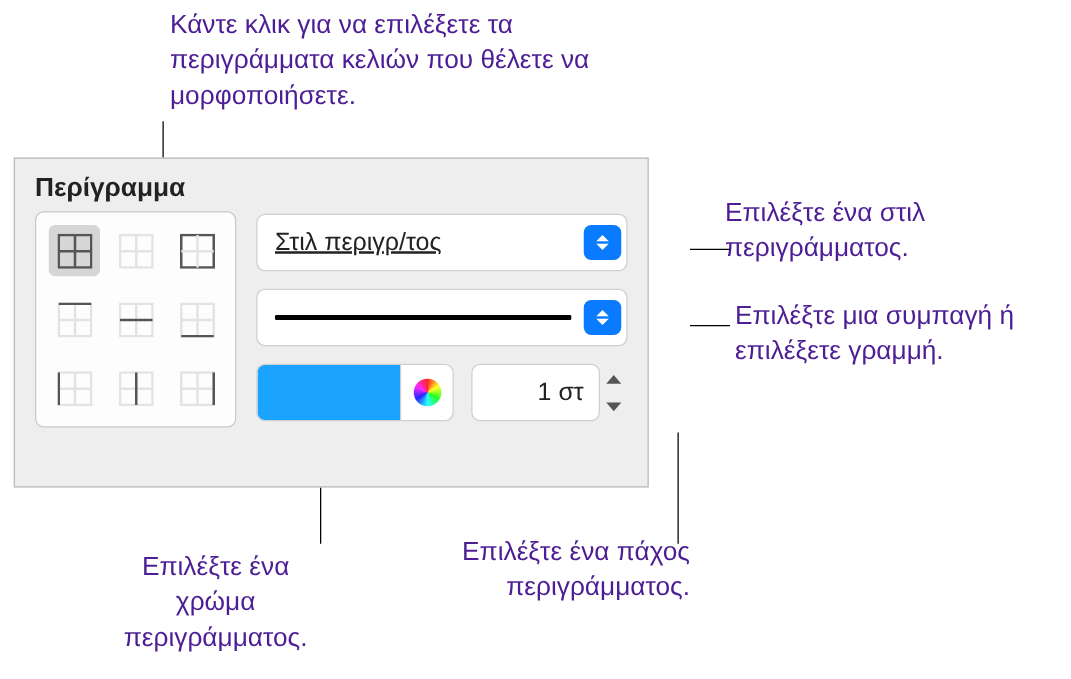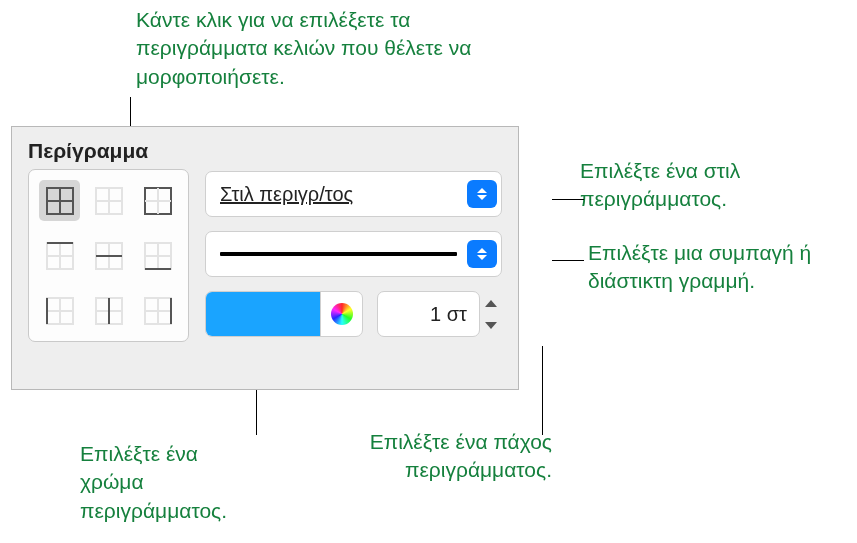--- a/index.html
+++ b/index.html
@@ -11,21 +11,21 @@
     width: 857px;
     height: 543px;
     position: relative;
     background: #fff;
   }
 
   .callout-text {
     position: absolute;
     line-height: 1.35;
     font-size: 21px;
-    color: #15803d;
+    color: #4c1d95;
   }
   .callout-line {
     position: absolute;
     background: #000;
   }
 
   
   .panel {
     position: absolute;
     left: 11px;
@@ -196,24 +196,24 @@
 </style>
 </head>
 <body>
 
 <div class="callout-text" style="left:136px; top:6px; width:380px;">Κάντε κλικ για να επιλέξετε τα περιγράμματα κελιών που θέλετε να μορφοποιήσετε.</div>
 <div class="callout-line" style="left:130px; top:97px; width:1px; height:86px;"></div>
 
 <div class="callout-text" style="left:580px; top:157px; width:260px;">Επιλέξτε ένα στιλ περιγράμματος.</div>
 <div class="callout-line" style="left:552px; top:199px; width:32px; height:1px;"></div>
 
-<div class="callout-text" style="left:588px; top:239px; width:260px;">Επιλέξτε μια συμπαγή ή διάστικτη γραμμή.</div>
+<div class="callout-text" style="left:588px; top:239px; width:260px;">Επιλέξτε μια συμπαγή ή επιλέξετε γραμμή.</div>
 <div class="callout-line" style="left:552px; top:260px; width:32px; height:1px;"></div>
 
-<div class="callout-text" style="left:80px; top:440px; width:185px; text-align:left;">Επιλέξτε ένα χρώμα περιγράμματος.</div>
+<div class="callout-text" style="left:80px; top:440px; width:185px; text-align:center;">Επιλέξτε ένα χρώμα περιγράμματος.</div>
 <div class="callout-line" style="left:256px; top:346px; width:1px; height:89px;"></div>
 
 <div class="callout-text" style="left:352px; top:428px; width:200px; text-align:right;">Επιλέξτε ένα πάχος περιγράμματος.</div>
 <div class="callout-line" style="left:542px; top:346px; width:1px; height:89px;"></div>
 
 <div class="panel">
   <div class="panel-title">Περίγραμμα</div>
 
   <div class="panel-row">
 

